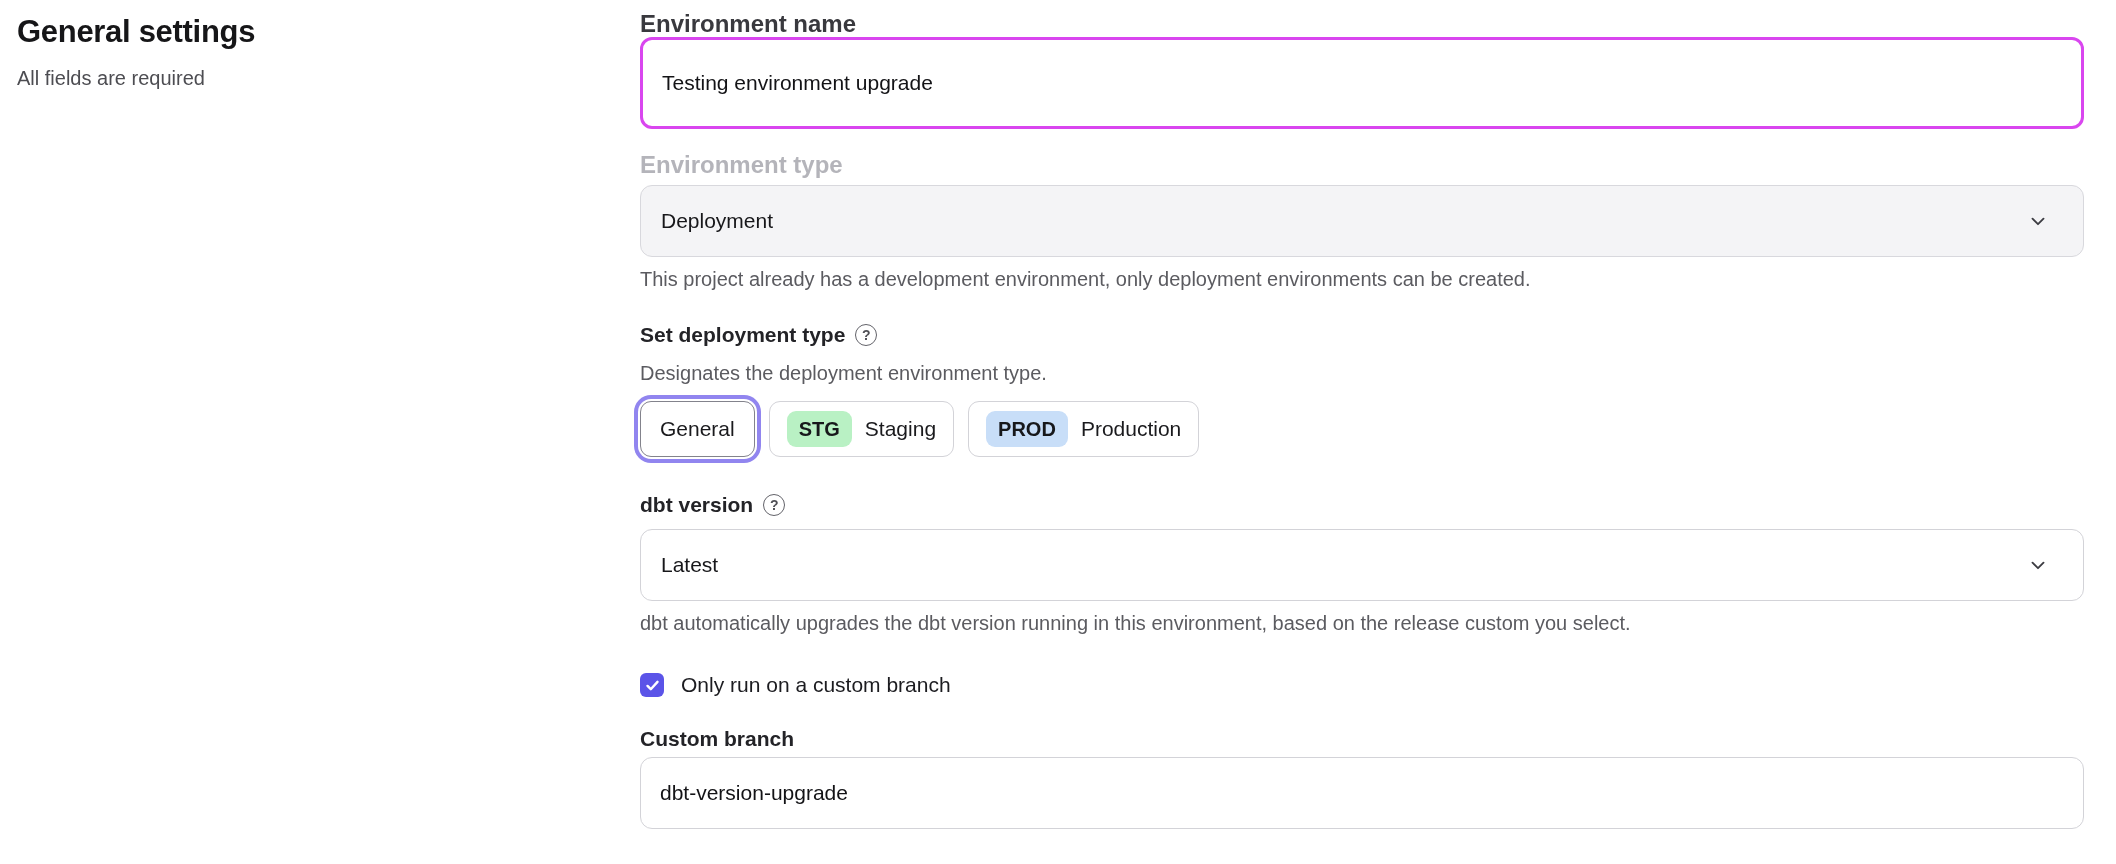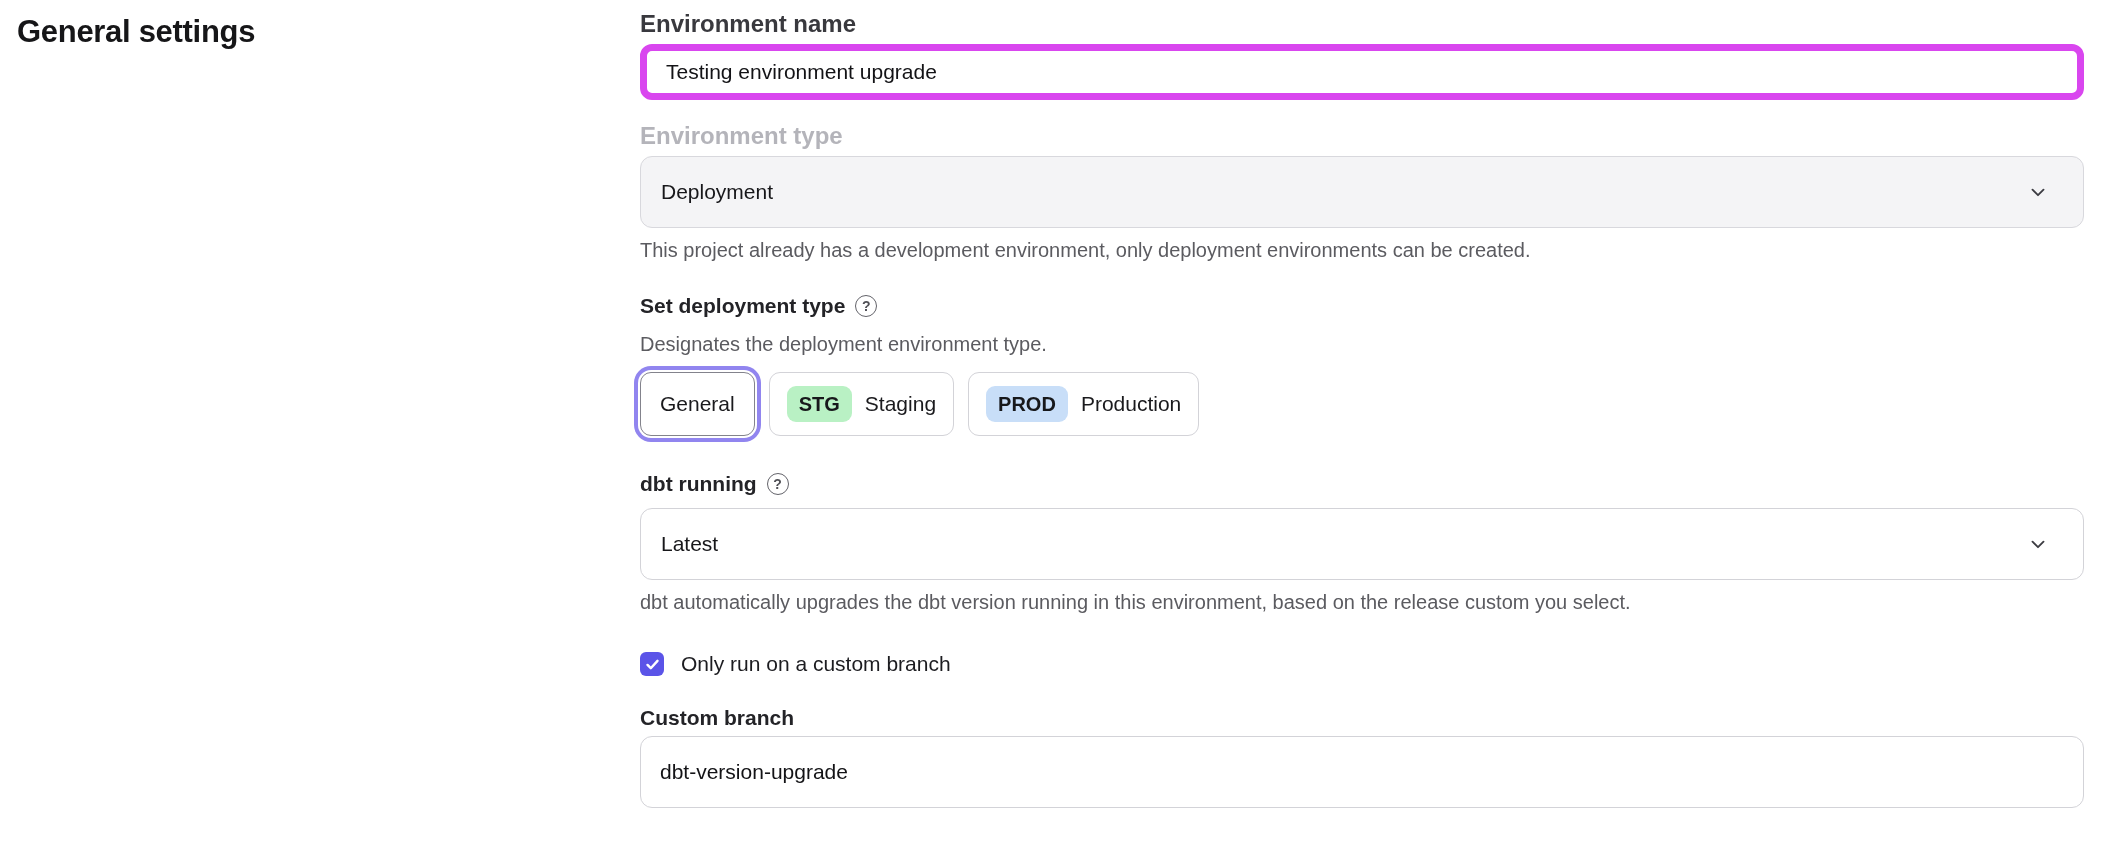--- a/index.html
+++ b/index.html
@@ -25,21 +25,21 @@
   .label-row { display: flex; align-items: center; gap: 10px; }
 
   .helper { font-size: 20px; color: #5b5b60; line-height: 24px; }
 
   .text-input {
     display: block; width: 100%; height: 72px; margin-top: 12px;
     border: 1px solid #d3d3d8; border-radius: 12px;
     padding: 0 19px; font-size: 21px; color: #131316;
     font-family: inherit; background: #ffffff; outline: none;
   }
-  .text-input.focused { border: 7px solid #d946ef; height: 56px; margin-top: 8px; }
+  .text-input.focused { border: 3px solid #d946ef; height: 92px; margin-top: 1px; }
 
   .select-box {
     display: flex; align-items: center; justify-content: space-between;
     width: 100%; height: 72px; border: 1px solid #d3d3d8; border-radius: 12px;
     padding: 16px 20px; font-size: 21px; color: #17171a; background: #ffffff;
     cursor: pointer;
   }
   .select-box.disabled { background: #f4f4f6; border-color: #d8d8dd; cursor: default; }
   .chevron { display: inline-flex; margin-right: 14px; }
 
@@ -60,21 +60,21 @@
   .g-version .select-box { margin-top: 12px; }
   .g-version .helper     { margin-top: 10px; }
   .g-checkbox   { margin-top: 38px; }
   .g-branch     { margin-top: 30px; }
   .g-branch .text-input { margin-top: 6px; }
 
   
   .seg-row { display: flex; align-items: center; gap: 14px; }
   .seg-btn {
     display: inline-flex; align-items: center; gap: 13px;
-    height: 64px; padding: 0 17px; background: #ffffff;
+    height: 56px; padding: 0 17px; background: #ffffff;
     border: 1px solid #d3d3d8; border-radius: 11px;
     font-family: inherit; font-size: 21px; color: #1a1a1d; cursor: pointer;
   }
   .seg-btn.selected {
     border-color: #83838c; padding: 0 19px;
     box-shadow: 0 0 0 2px #ffffff, 0 0 0 6px #9185ef;
   }
   .badge {
     display: inline-block; padding: 6px 12px; border-radius: 9px;
     font-size: 20px; font-weight: 600; color: #17181b; line-height: 24px;
@@ -89,20 +89,21 @@
     display: inline-flex; align-items: center; justify-content: center;
     cursor: pointer; flex: none;
   }
   .checkbox-label { font-size: 21px; font-weight: 500; color: #1c1c20; }
 </style>
 </head>
 <body>
 
 <div class="left-block">
   <h1 class="page-title">General settings</h1>
+  <p class="page-subtitle">All fields are required</p>
 </div>
 
 <div class="form-col">
 
   <div class="g-env-name">
     <label class="field-label">Environment name</label>
     <input class="text-input focused" type="text" value="Testing environment upgrade" style="">
   </div>
 
   <div class="g-env-type">
@@ -134,21 +135,21 @@
       </button>
       <button class="seg-btn">
         <span class="badge prod">PROD</span>
         <span>Production</span>
       </button>
     </div>
   </div>
 
   <div class="g-version">
     <div class="label-row">
-      <label class="field-label" style="font-size:21px;color:#232327;">dbt running</label>
+      <label class="field-label" style="font-size:21px;color:#232327;">dbt version</label>
       <span class="help-icon">?</span>
     </div>
     <div class="select-box" role="combobox">
       <span>Latest</span>
       <span class="chevron">
         <svg width="22" height="22" viewBox="0 0 24 24">
             <path d="M6 9.5l6 6 6-6" stroke="#3c3c42" stroke-width="2" fill="none" stroke-linecap="round" stroke-linejoin="round"></path>
           </svg>
       </span>
     </div>

